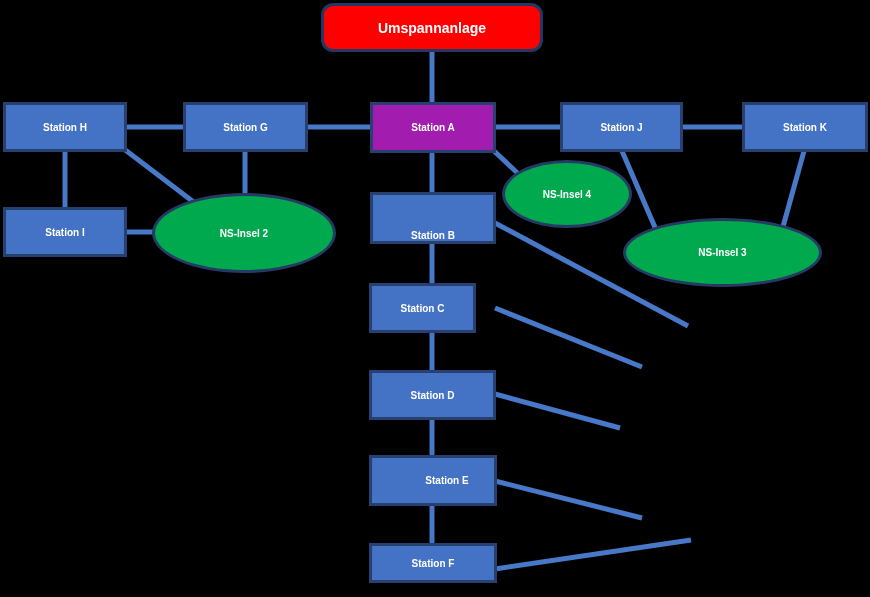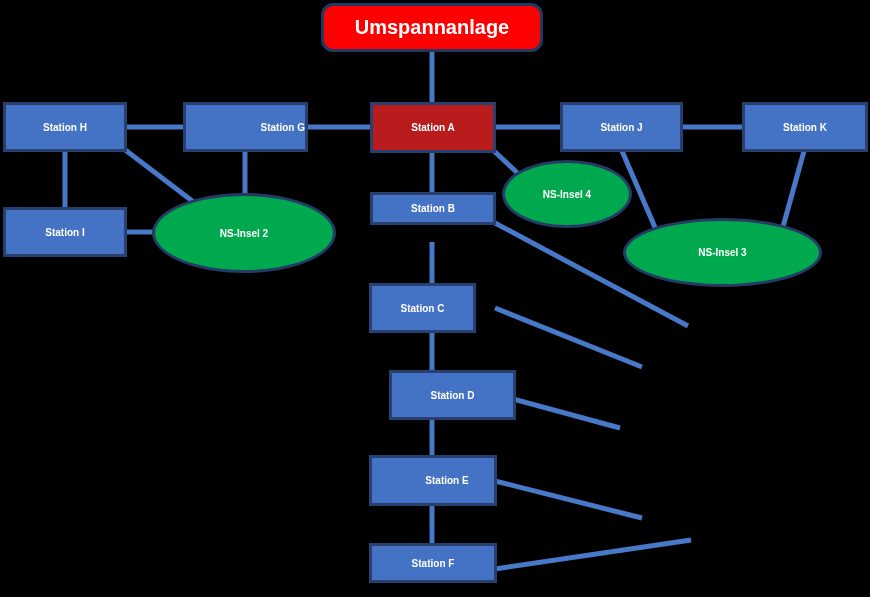--- a/index.html
+++ b/index.html
@@ -35,28 +35,28 @@
     color: #FFFFFF;
     font-weight: bold;
     font-size: 10px;
     text-align: center;
   }
   .box {
     background: #4472C4;
     border: 3px solid #27406F;
   }
   .box.dark {
-    background: #b91c1c;
+    background: #a21caf;
     border-color: #27406F;
   }
   .box.red {
     background: #FF0000;
     border: 3px solid #1F3864;
     border-radius: 12px;
-    font-size: 20px;
+    font-size: 14px;
   }
   .ellipse {
     background: #00A84E;
     border: 3px solid #253A64;
     border-radius: 50%;
   }
 </style>
 </head>
 <body>
 
@@ -88,21 +88,21 @@
   </svg>
 
   <div class="node box red" style="left:321px; top:3px; width:222px; height:49px;">
     <span>Umspannanlage</span>
   </div>
 
   <div class="node box" style="left:3px; top:102px; width:124px; height:50px;">
     <span>Station H</span>
   </div>
 
-  <div class="node box" style="left:183px; top:102px; width:125px; height:50px;justify-content:flex-end;">
+  <div class="node box" style="left:183px; top:102px; width:125px; height:50px;">
     <span>Station G</span>
   </div>
 
   <div class="node box dark" style="left:370px; top:102px; width:126px; height:51px;">
     <span>Station A</span>
   </div>
 
   <div class="node box" style="left:560px; top:102px; width:123px; height:50px;">
     <span>Station J</span>
   </div>
@@ -112,37 +112,37 @@
   </div>
 
   <div class="node box" style="left:3px; top:207px; width:124px; height:50px;">
     <span>Station I</span>
   </div>
 
   <div class="node ellipse" style="left:152px; top:193px; width:184px; height:80px;text-align:right;">
     <span>NS-Insel 2</span>
   </div>
 
-  <div class="node box" style="left:370px; top:192px; width:126px; height:33px;">
+  <div class="node box" style="left:370px; top:192px; width:126px; height:52px;align-items:flex-end;">
     <span>Station B</span>
   </div>
 
   <div class="node ellipse" style="left:502px; top:160px; width:130px; height:68px;">
     <span>NS-Insel 4</span>
   </div>
 
   <div class="node ellipse" style="left:623px; top:218px; width:199px; height:69px;">
     <span>NS-Insel 3</span>
   </div>
 
   <div class="node box" style="left:369px; top:283px; width:107px; height:50px;">
     <span>Station C</span>
   </div>
 
-  <div class="node box" style="left:369px; top:370px; width:127px; height:50px;margin-left:20px;">
+  <div class="node box" style="left:369px; top:370px; width:127px; height:50px;">
     <span>Station D</span>
   </div>
 
   <div class="node box" style="left:369px; top:455px; width:128px; height:51px;padding-left:28px;">
     <span>Station E</span>
   </div>
 
   <div class="node box" style="left:369px; top:543px; width:128px; height:40px;">
     <span>Station F</span>
   </div>

